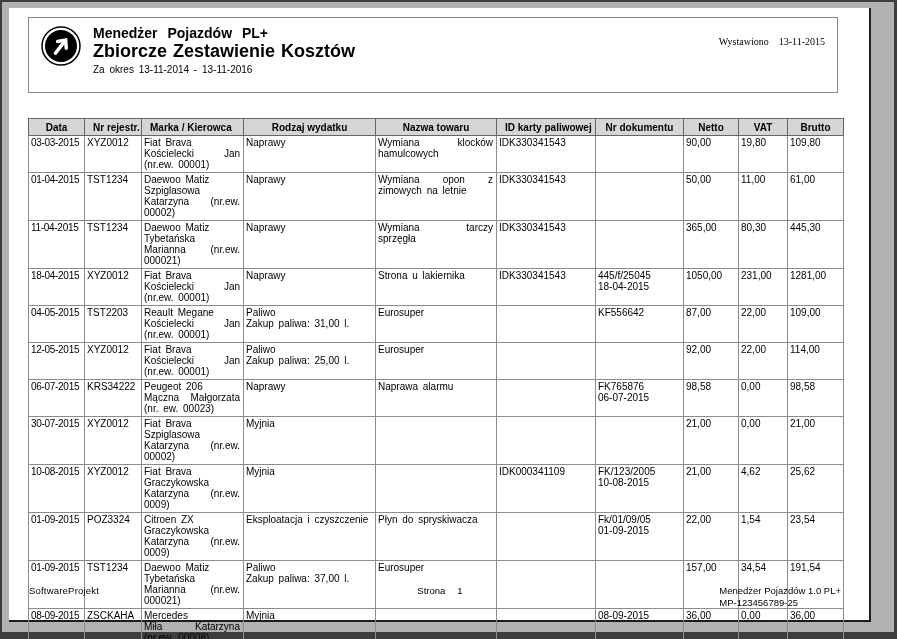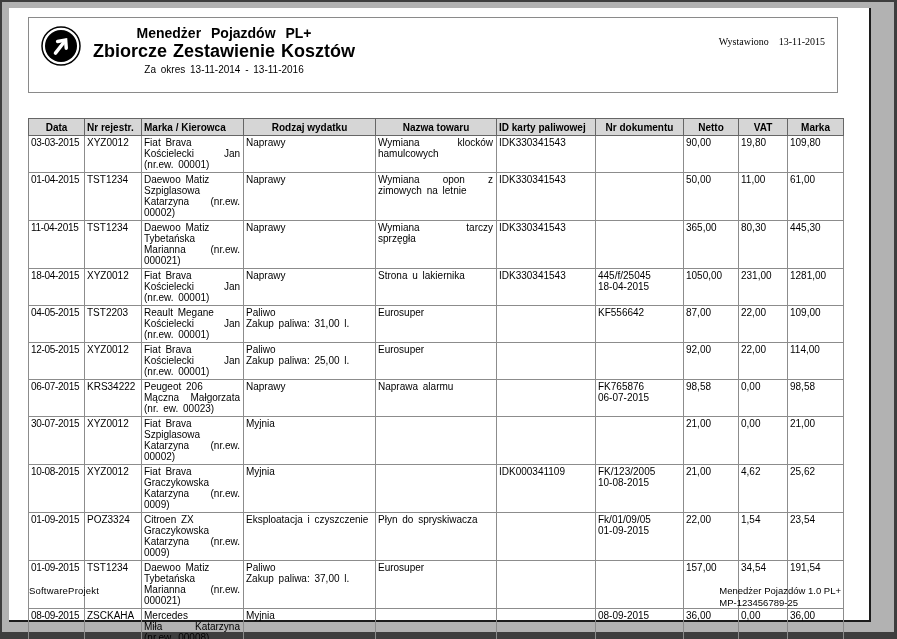--- a/index.html
+++ b/index.html
@@ -26,21 +26,21 @@
     border-bottom:2px solid #1c1c1c;
   }
   
   .header-box {
     position:absolute; left:19px; top:9px;
     width:810px; height:76px;
     border:1px solid #8a8a8a;
     background:#fff;
   }
   .logo { position:absolute; left:12px; top:8px; }
-  .titles { position:absolute; left:64px; top:6px;text-align:center; }
+  .titles { position:absolute; left:64px; top:6px; }
   .t1 { font-size:14px; font-weight:bold; word-spacing:6px; line-height:18px; }
   .t2 { font-size:18px; font-weight:bold; word-spacing:1px; line-height:18px; }
   .t3 { font-size:10px; margin-top:4px; word-spacing:2px; }
   .issued {
     position:absolute; right:12px; top:18px;
     font-size:10px; word-spacing:2px;font-family:Liberation Serif, serif;
   }
   .issued .gap { display:inline-block; width:10px; }
   
   table.report {
@@ -58,21 +58,21 @@
     padding:1px 3px 2px 2px;
     overflow:hidden;
     word-wrap:break-word;
   }
   table.report thead td {
     background:#d6d6d6;
     border-color:#666;
     font-weight:bold;
     height:17px;
     vertical-align:middle;
-    padding:1px 2px;
+    padding:1px 8px;
     white-space:nowrap;
     margin-top:29px;
   }
   thead td:nth-child(1), thead td:nth-child(4), thead td:nth-child(5),
   thead td:nth-child(7), thead td:nth-child(8), thead td:nth-child(9),
   thead td:nth-child(10) { text-align:center; }
   thead td:nth-child(2), thead td:nth-child(3), thead td:nth-child(6) { text-align:left; }
   td.cell-data { padding-left:1px; padding-right:1px; letter-spacing:-0.3px; }
   td.num { text-align:right; padding-right:4px; }
   .line { text-align:left; }
@@ -135,21 +135,21 @@
       <tr>
           <td>Data</td>
           <td>Nr rejestr.</td>
           <td>Marka / Kierowca</td>
           <td>Rodzaj wydatku</td>
           <td>Nazwa towaru</td>
           <td>ID karty paliwowej</td>
           <td>Nr dokumentu</td>
           <td>Netto</td>
           <td>VAT</td>
-          <td>Marka</td>
+          <td>Brutto</td>
         </tr>
     </thead>
     <tbody>
         <tr>
           <td class="cell-data">
             <div class="line">03-03-2015</div>
           </td>
           <td>
             <div class="line">XYZ0012</div>
           </td>
@@ -514,18 +514,21 @@
             <div class="line">0,00</div>
           </td>
           <td class="num">
             <div class="line">36,00</div>
           </td>
         </tr>
       </tbody>
   </table>
 
   <div class="footer-left">SoftwareProjekt</div>
+  <div class="footer-center">
+    <span>Strona</span><span class="pgnum">1</span>
+  </div>
   <div class="footer-right">
     <div>Menedżer Pojazdów 1.0 PL+</div>
     <div>MP-123456789-25</div>
   </div>
 
 </div>
 
 </body></html>

